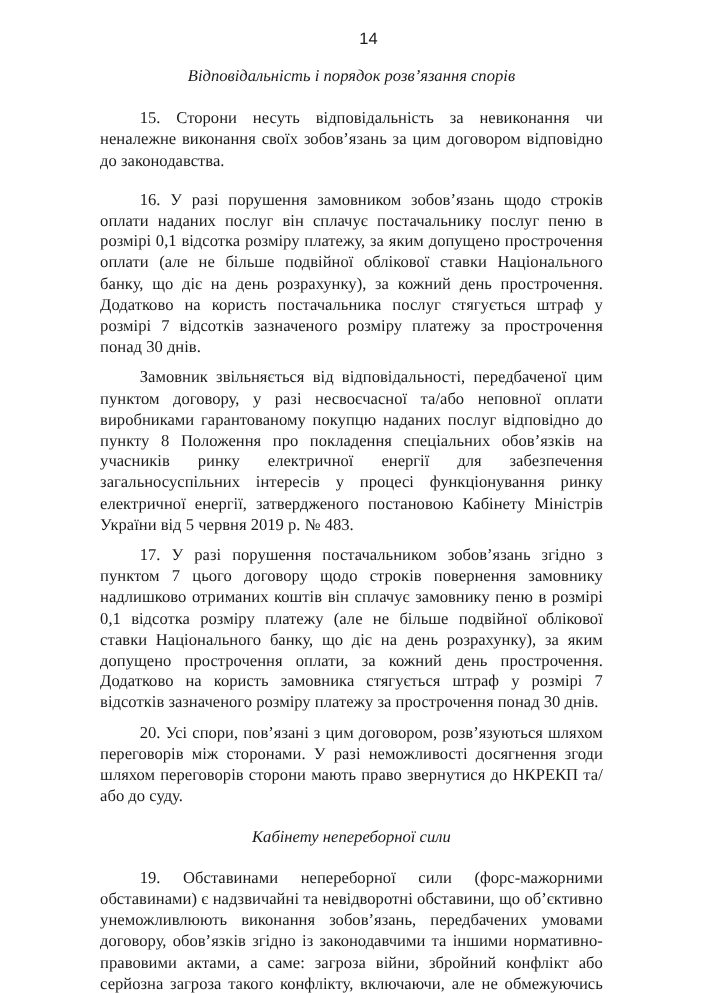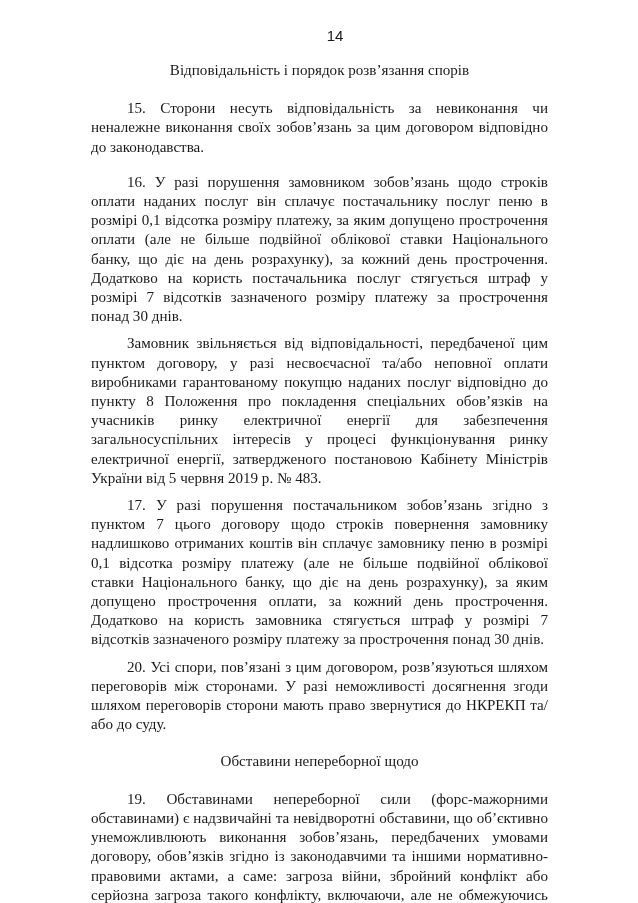--- a/index.html
+++ b/index.html
@@ -9,21 +9,21 @@
       background: #fff; color: #1a1a1a;
       font-family: "Liberation Serif", "DejaVu Serif", serif;
       font-size: 15.1px; line-height: 19.2px;
     }
     .page-number {
       position: absolute; top: 26px; left: 0; width: 100%;
       text-align: center; font-family: "Liberation Sans", "DejaVu Sans", sans-serif;
       font-size: 15px; line-height: 20px; left: 16px;
     }
     .content { position: absolute; left: 91px; width: 457px; top: 61px; }
-    .heading { text-align: center; margin: 0; }
+    .heading { text-align: center; margin: 0; font-style: italic; }
     .para { text-align: justify; text-indent: 36px; margin: 0; }
     .gap-h1 { height: 19px; }
     .gap-s { height: 8px; }
     .gap-h2 { height: 17px; }
   </style>
 </head>
 <body>
 
 <div class="page">
   <div class="page-number">14</div>
@@ -35,17 +35,17 @@
     <div class="gap-s"></div>
     <div class="gap-s"></div>
     <p class="para">16. У разі порушення замовником зобов’язань щодо строків оплати наданих послуг він сплачує постачальнику послуг пеню в розмірі 0,1 відсотка розміру платежу, за яким допущено прострочення оплати (але не більше подвійної облікової ставки Національного банку, що діє на день розрахунку), за кожний день прострочення. Додатково на користь постачальника послуг стягується штраф у розмірі 7 відсотків зазначеного розміру платежу за прострочення понад 30 днів.</p>
     <div class="gap-s"></div>
     <p class="para">Замовник звільняється від відповідальності, передбаченої цим пунктом договору, у разі несвоєчасної та/або неповної оплати виробниками гарантованому покупцю наданих послуг відповідно до пункту 8 Положення про покладення спеціальних обов’язків на учасників ринку електричної енергії для забезпечення загальносуспільних інтересів у процесі функціонування ринку електричної енергії, затвердженого постановою Кабінету Міністрів України від 5 червня 2019 р. № 483.</p>
     <div class="gap-s"></div>
     <p class="para">17. У разі порушення постачальником зобов’язань згідно з пунктом 7 цього договору щодо строків повернення замовнику надлишково отриманих коштів він сплачує замовнику пеню в розмірі 0,1 відсотка розміру платежу (але не більше подвійної облікової ставки Національного банку, що діє на день розрахунку), за яким допущено прострочення оплати, за кожний день прострочення. Додатково на користь замовника стягується штраф у розмірі 7 відсотків зазначеного розміру платежу за прострочення понад 30 днів.</p>
     <div class="gap-s"></div>
     <p class="para">20. Усі спори, пов’язані з цим договором, розв’язуються шляхом переговорів між сторонами. У разі неможливості досягнення згоди шляхом переговорів сторони мають право звернутися до НКРЕКП та/або до суду.</p>
     <div class="gap-h2"></div>
-    <p class="heading">Обставини непереборної щодо</p>
+    <p class="heading">Кабінету непереборної сили</p>
     <div class="gap-h1"></div>
     <p class="para">19. Обставинами непереборної сили (форс-мажорними обставинами) є надзвичайні та невідворотні обставини, що об’єктивно унеможливлюють виконання зобов’язань, передбачених умовами договору, обов’язків згідно із законодавчими та іншими нормативно-правовими актами, а саме: загроза війни, збройний конфлікт або серйозна загроза такого конфлікту, включаючи, але не обмежуючись ворожими атаками, блокадами, військовим ембарго, дії іноземного ворога, загальна військова мобілізація,</p>
   </div>
 </div>
 
 </body></html>

